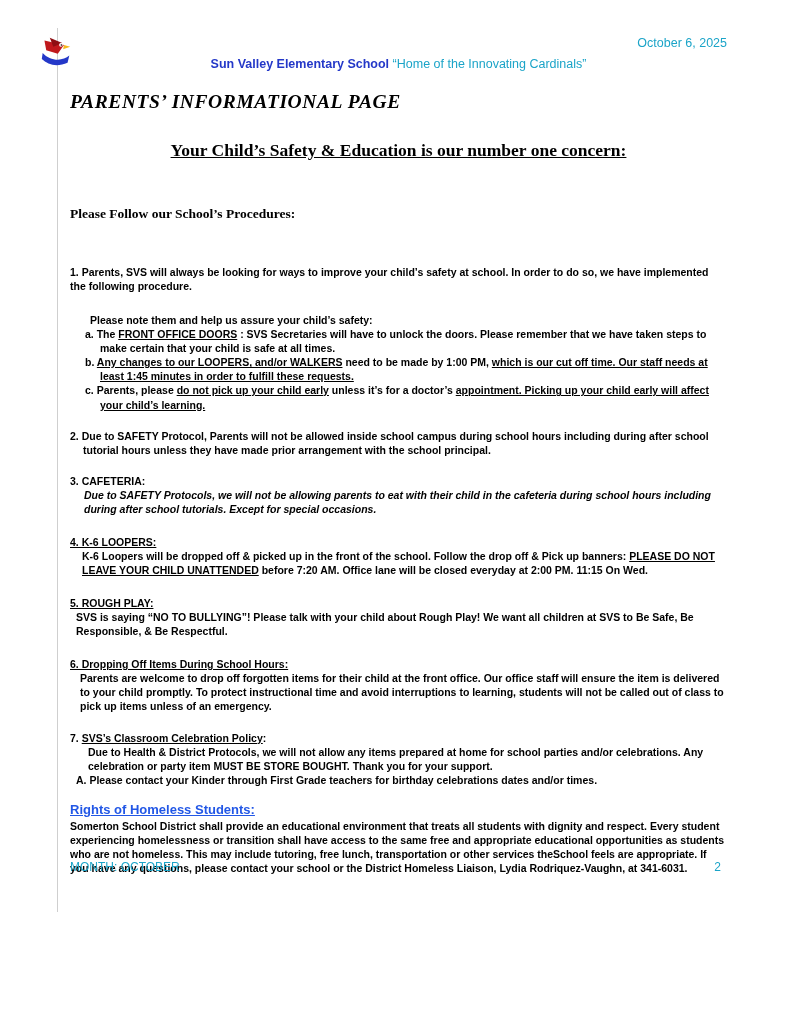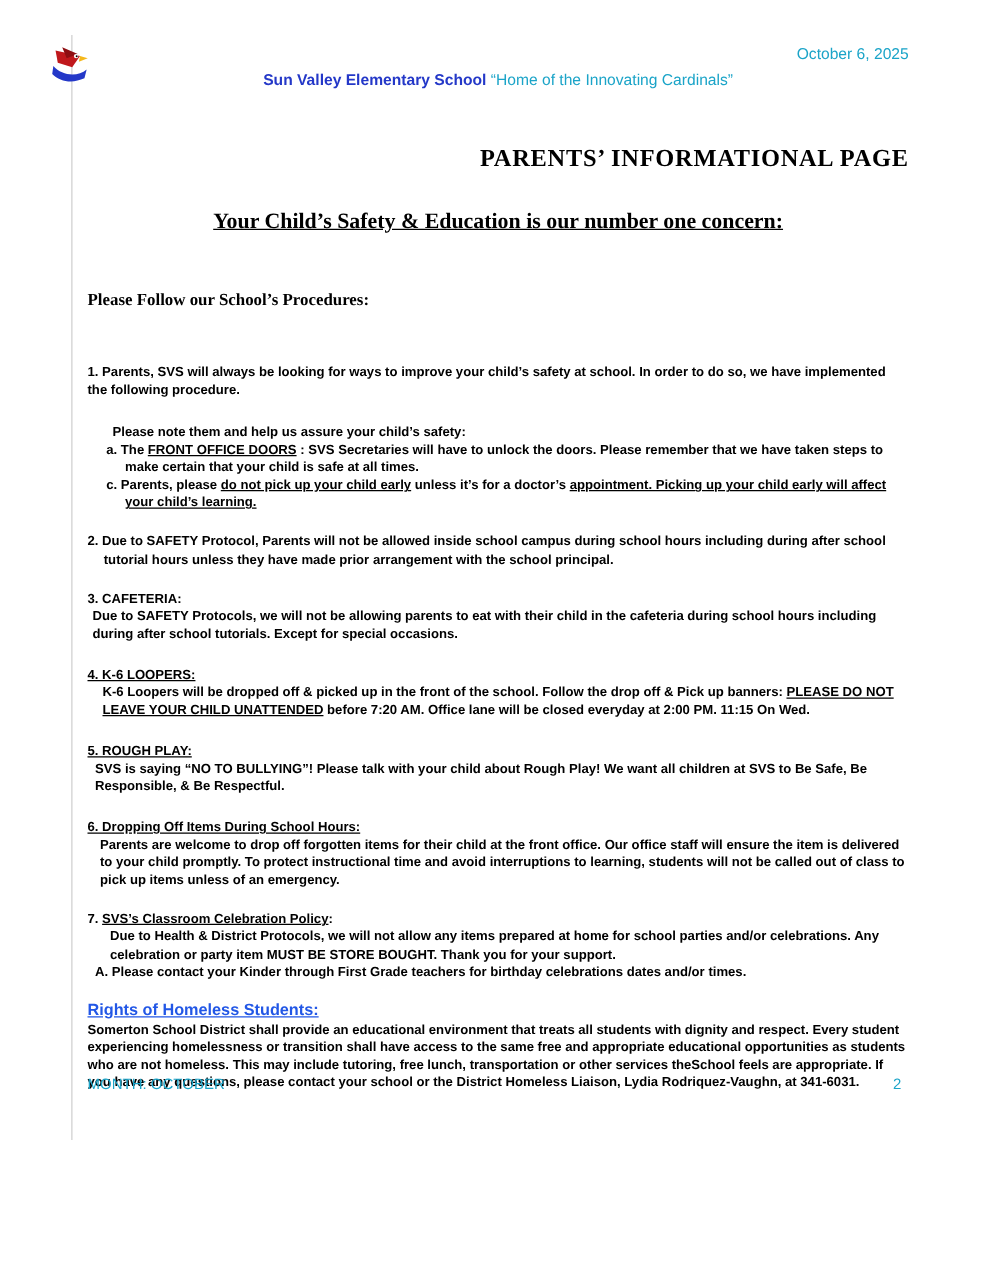--- a/index.html
+++ b/index.html
@@ -10,42 +10,42 @@
   .vline { position:absolute; left:57px; top:28px; width:1px; height:912px; background:#cfcfcf; }
   .content { position:absolute; left:70px; right:68px; top:0; }
 
   .date-line { margin-top:36px; text-align:right; color:var(--teal); font-size:12.5px; }
   .school-row { margin-top:7px; text-align:center; font-size:12.5px; }
   .school-name { color:var(--blue); font-weight:bold; }
   .tagline { color:var(--teal); font-weight:normal; }
   .logo { position:absolute; left:38px; top:36px; width:36px; height:32px; }
 
   .doc-title {
-    margin-top:46px; text-align:right; font-family:"Liberation Serif", serif;
-    font-weight:bold; font-size:19.5px; letter-spacing:.6px;
+    margin-top:20px; text-align:left; font-family:"Liberation Serif", serif;
+    font-weight:bold; font-size:19.5px; letter-spacing:.6px;font-style:italic;
   }
   .doc-subtitle {
     margin-top:27px; text-align:center; font-family:"Liberation Serif", serif;
     font-weight:bold; font-size:17.5px; text-decoration:underline;
   }
   .procedures {
     margin-top:45px; font-family:"Liberation Serif", serif;
     font-weight:bold; font-size:13.5px;
   }
 
   .bodytext { font-size:10.5px; font-weight:bold; line-height:1.34; }
   .u { text-decoration:underline; }
 
   .b1 { margin-top:43px; }
   .note-block { margin-top:20px; margin-left:20px; }
   .subs { margin-left:15px; }
   .hang { padding-left:15px; text-indent:-15px; }
   .b2 { margin-top:17px; padding-left:13px; text-indent:-13px; }
   .b3 { margin-top:17px; }
-  .b3 .sect-body { margin-left:4px; }
+  .b3 .sect-body { margin-left:14px;font-style:italic; }
   .b4 { margin-top:19px; }
   .b4 .sect-body { margin-left:12px; }
   .b5 { margin-top:19px; }
   .b5 .sect-body { margin-left:6px; }
   .b6 { margin-top:19px; }
   .b6 .sect-body { margin-left:10px; }
   .b7 { margin-top:17px; }
   .b7 .p1 { margin-left:18px; }
   .b7 .pa { margin-left:6px; }
   .b7 .pb { margin-left:8px; padding-left:10px; text-indent:-10px; }
@@ -79,20 +79,21 @@
     <div class="doc-subtitle">Your Child’s Safety &amp; Education is our number one concern:</div>
 
     <div class="procedures">Please Follow our School’s Procedures:</div>
 
     <div class="bodytext b1">1. Parents, SVS will always be looking for ways to improve your child’s safety at school. In order to do so, we have implemented the following procedure.</div>
 
     <div class="bodytext note-block">Please note them and help us assure your child’s safety:</div>
 
     <div class="subs">
       <div class="bodytext hang"><span>a. The </span><span class="u">FRONT OFFICE DOORS</span><span> : SVS Secretaries will have to unlock the doors. Please remember that we have taken steps to make certain that your child is safe at all times.</span></div>
+      <div class="bodytext hang"><span>b. </span><span class="u">Any changes to our LOOPERS, and/or WALKERS</span><span> need to be made by 1:00 PM, </span><span class="u">which is our cut off time. Our staff needs at least 1:45 minutes in order to fulfill these requests.</span></div>
       <div class="bodytext hang"><span>c. Parents, please </span><span class="u">do not pick up your child early</span><span> unless it’s for a doctor’s </span><span class="u">appointment. Picking up your child early will affect your child’s learning.</span></div>
     </div>
 
     <div class="bodytext b2">2. Due to SAFETY Protocol, Parents will not be allowed inside school campus during school hours including during after school tutorial hours unless they have made prior arrangement with the school principal.</div>
 
     <div class="bodytext b3">
       <div class="sect-heading">3. CAFETERIA:</div>
       <div class="sect-body">Due to SAFETY Protocols, we will not be allowing parents to eat with their child in the cafeteria during school hours including during after school tutorials. Except for special occasions.</div>
     </div>
 

